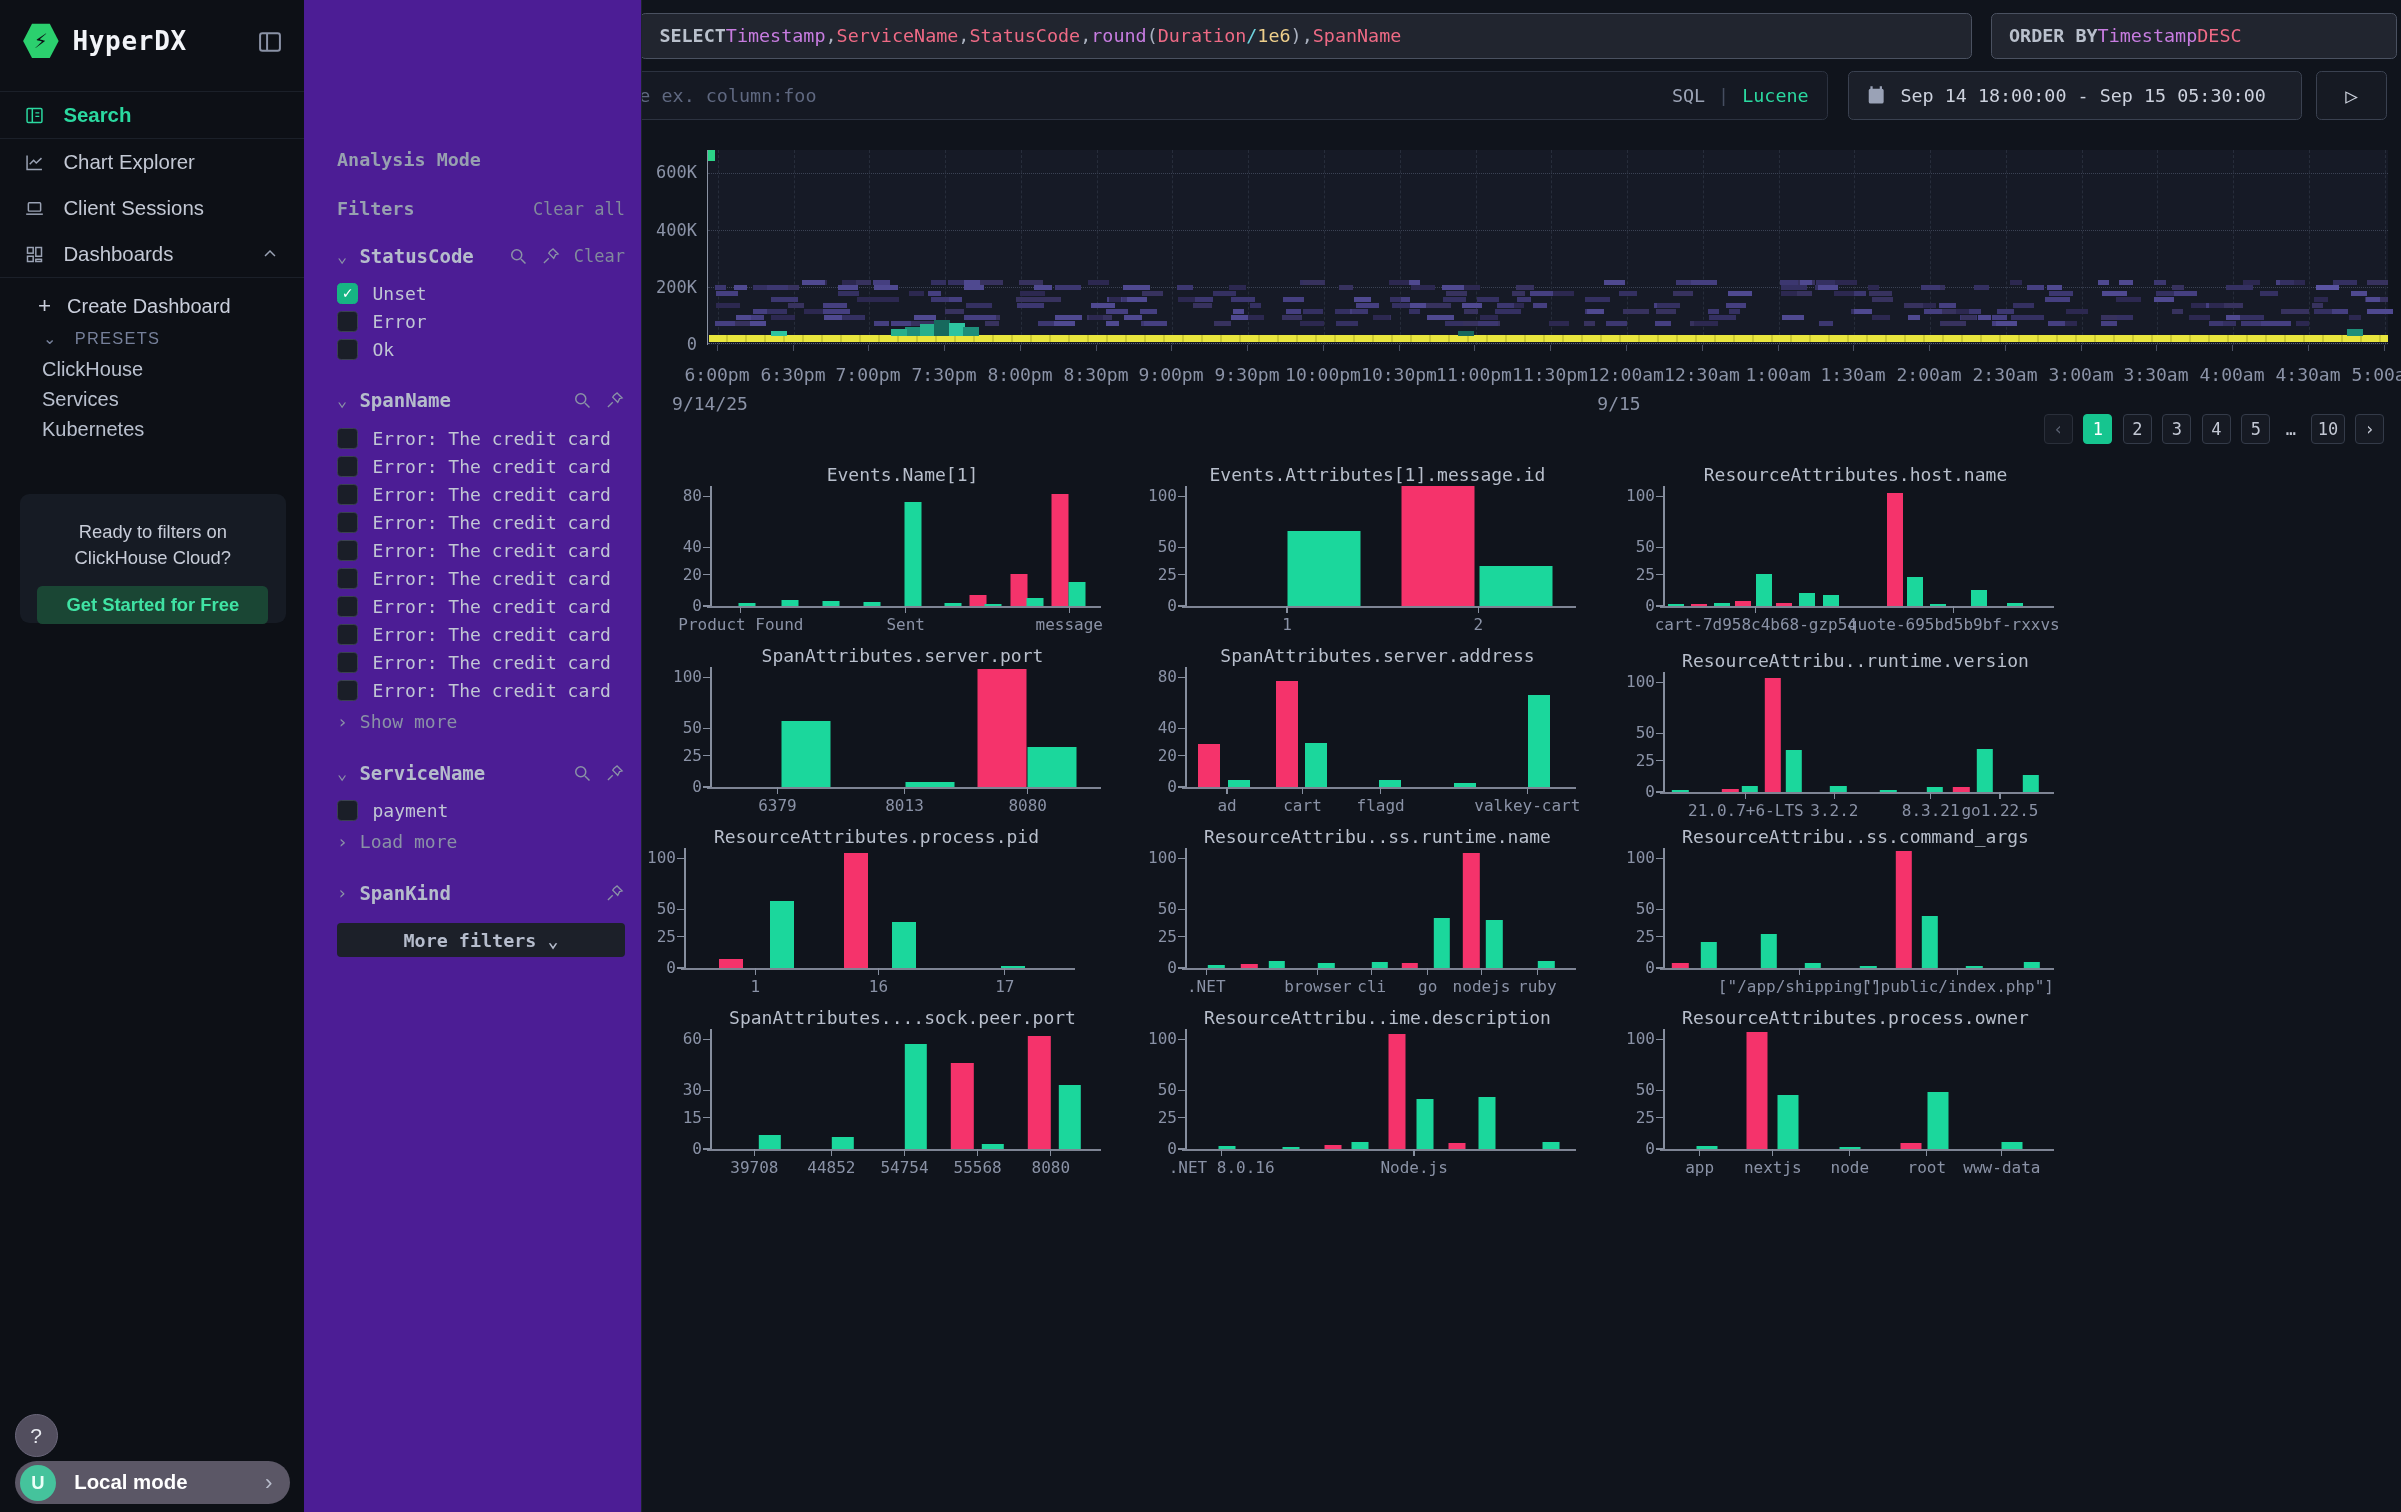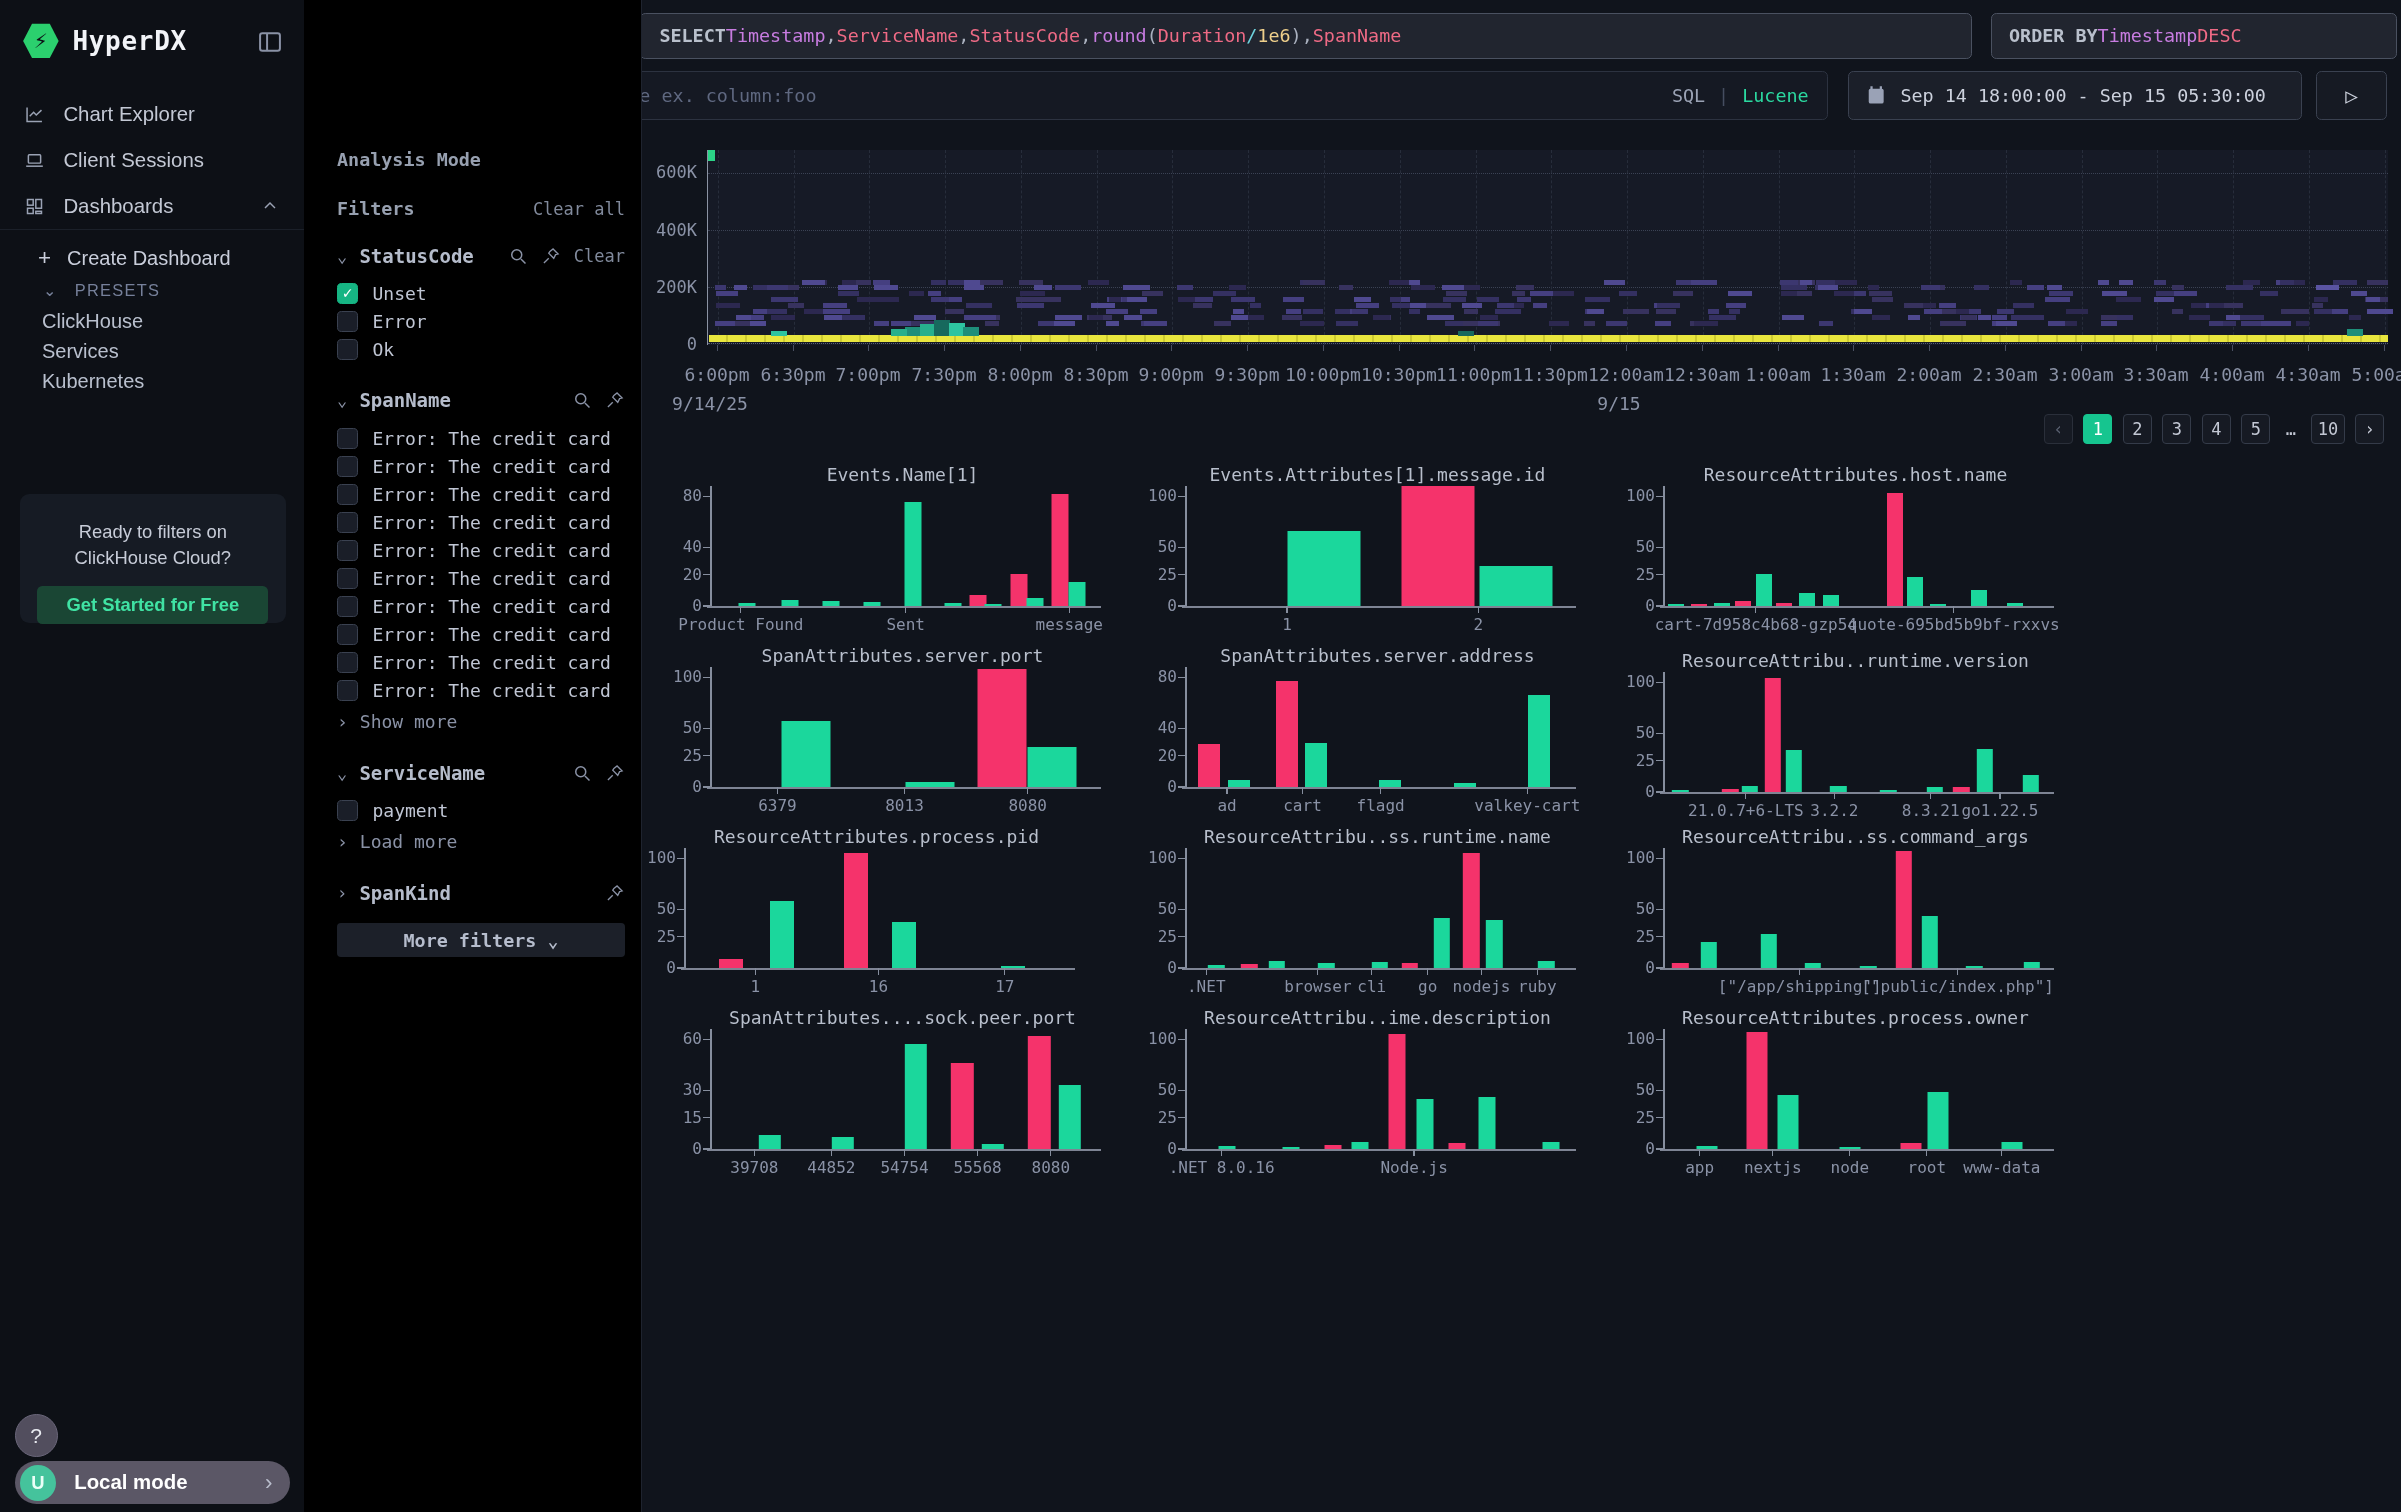--- a/index.html
+++ b/index.html
@@ -59,21 +59,21 @@
   #search-box .lang-sql{color:#9aa2b4;cursor:pointer;}
   #search-box .lang-div{color:#454d60;}
   #search-box .lang-lucene{color:#2bd9a0;cursor:pointer;}
   #date-box{left:1848px;top:71px;width:454px;height:49px;background:#1b1f29;border-color:#3a4150;padding:0 16px;cursor:pointer;}
   #date-box .dlabel{margin-left:13px;font-size:18.4px;color:#ccd1dd;white-space:nowrap;}
   #date-box .calicon{width:22.4px;height:22.4px;color:#9aa2b6;}
   #run-btn{left:2316px;top:71px;width:71px;height:49px;background:#161a23;border:1.3px solid #3a4150;border-radius:5.3px;
            color:#ccd1dd;font-size:21px;display:flex;align-items:center;justify-content:center;cursor:pointer;position:absolute;}
 
   
-  #panel{position:absolute;left:304px;top:0;width:338px;height:1512px;background:#000000;border-right:1.3px solid #1e232e;
+  #panel{position:absolute;left:304px;top:0;width:338px;height:1512px;background:#4c1d95;border-right:1.3px solid #1e232e;
          box-sizing:border-box;padding:149px 16px 0 33px;}
   .panel-h{font-size:18.4px;font-weight:bold;color:#97a0b0;}
   #mode-list{margin-top:17px;}
   .mode-item{height:32px;display:flex;align-items:center;padding-left:29px;border-left:2px solid #39404e;font-size:18.4px;color:#9ba3b4;cursor:pointer;}
   .mode-item.active{border-left-color:#22d695;color:#dbdfe8;}
   .filters-row{margin-top:28px;display:flex;align-items:center;}
   .filters-row .clearall{margin-left:auto;font-size:17px;color:#818a9c;cursor:pointer;}
   .fgroup{margin-top:22.4px;}
   .fgroup-h{display:flex;align-items:center;height:29px;}
   .fgroup-h .gchev{font-size:17px;color:#8a92a6;width:22.4px;cursor:pointer;}
@@ -136,20 +136,30 @@
         <span class="logo-text">HyperDX</span>
       </div>
       <div class="collapse-btn">
           <svg viewBox="0 0 24 24" fill="none" stroke="currentColor" stroke-width="1.7">
             <rect x="3.5" y="4.5" width="17" height="15" rx="2"></rect>
             <path d="M9.5 4.5v15"></path>
           </svg>
         </div>
     </div>
     <nav id="nav">
+        <div class="nav-item active">
+          <div class="nicon">
+            <svg viewBox="0 0 24 24" fill="none" stroke="currentColor" stroke-width="1.7">
+              <rect x="3.5" y="4" width="17" height="16" rx="1.5"></rect>
+              <path d="M9.5 4v16"></path>
+              <path d="M13 9h4.5M13 13h4.5"></path>
+            </svg>
+          </div>
+          <span>Search</span>
+        </div>
         <div class="nav-item">
           <div class="nicon">
             <svg viewBox="0 0 24 24" fill="none" stroke="currentColor" stroke-width="1.7">
               <path d="M3.5 4v16h17"></path>
               <path d="M6.5 14l4.5-4.5 3 3L20 7"></path>
             </svg>
           </div>
           <span>Chart Explorer</span>
         </div>
         <div class="nav-item">

